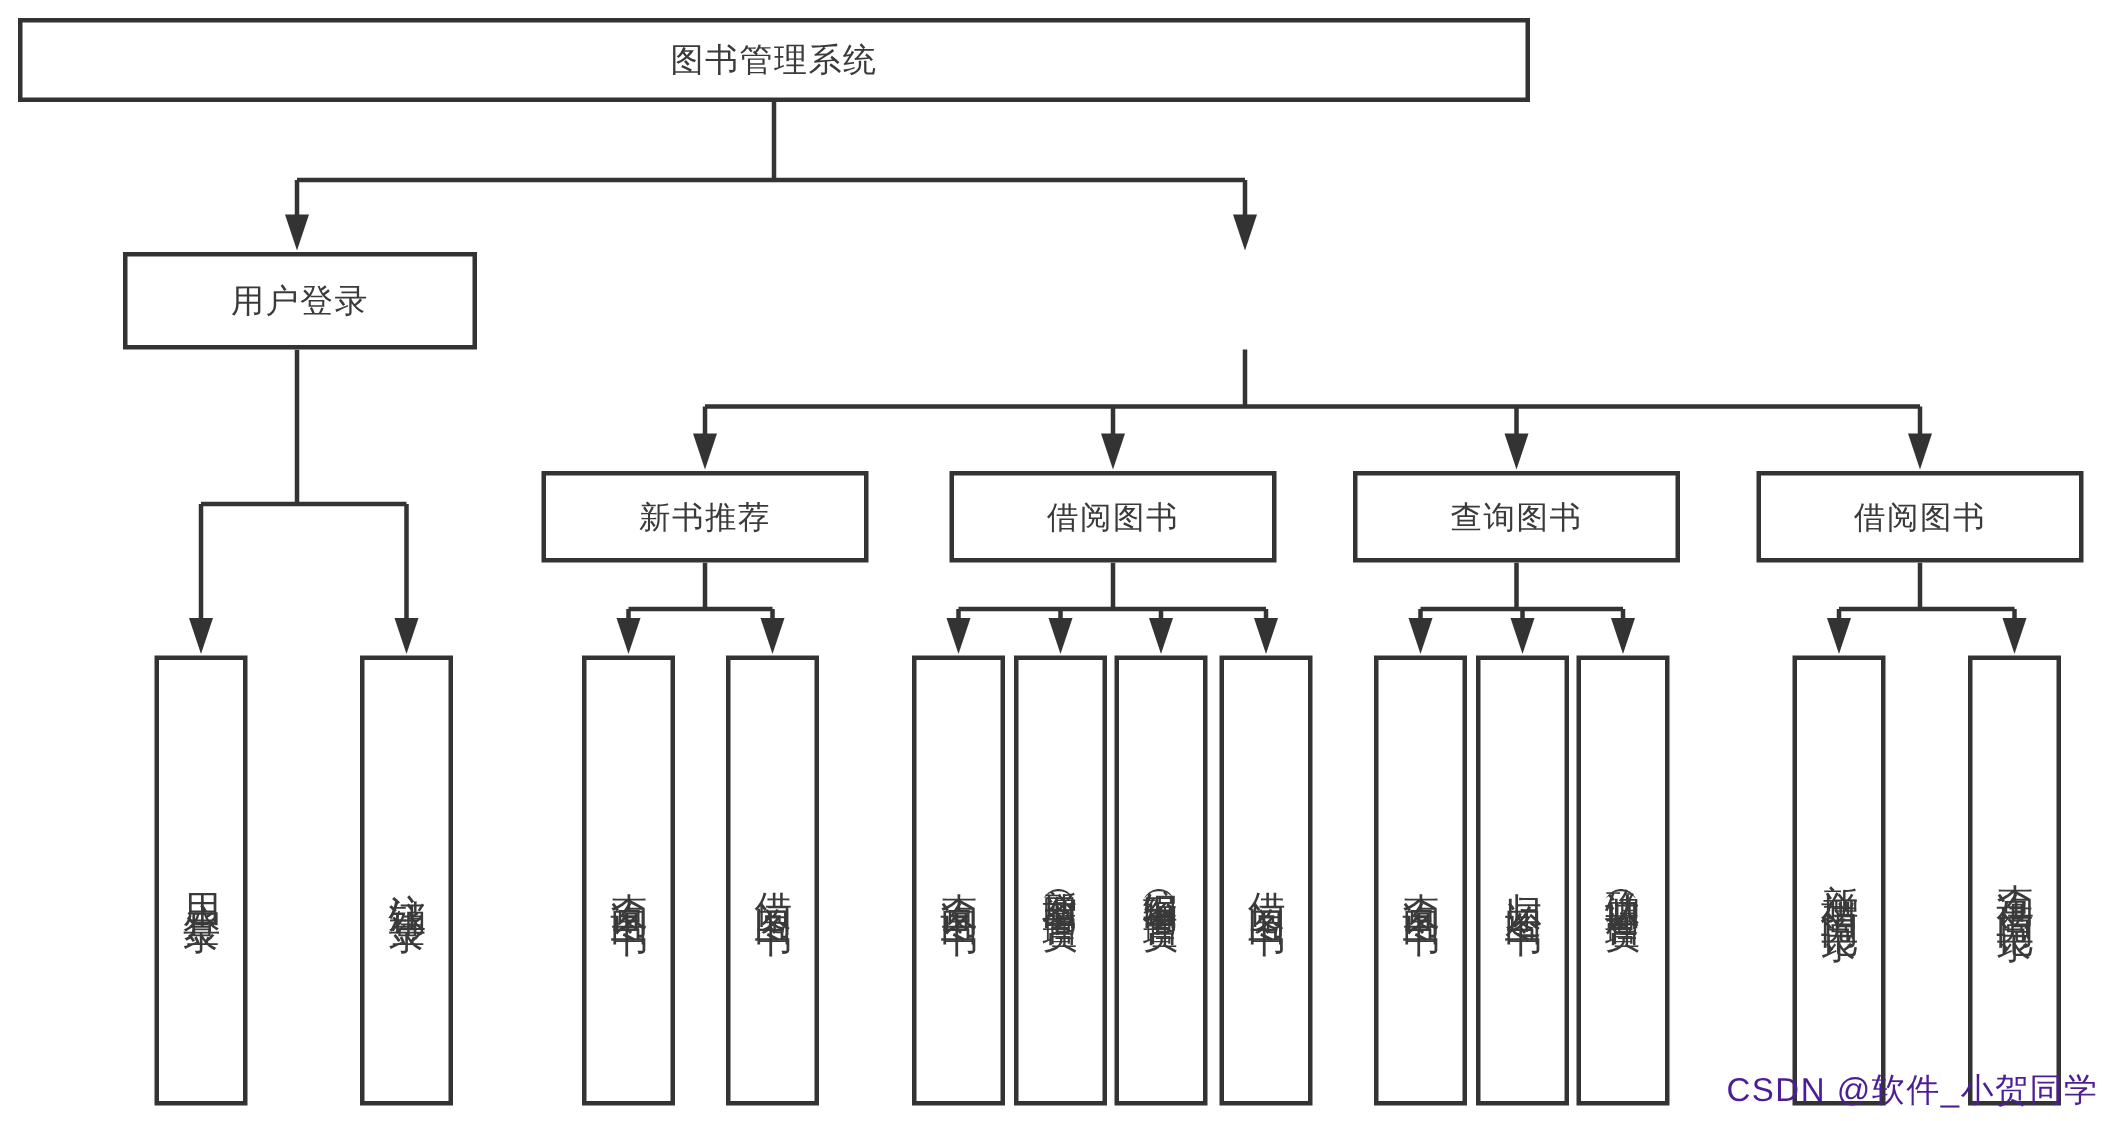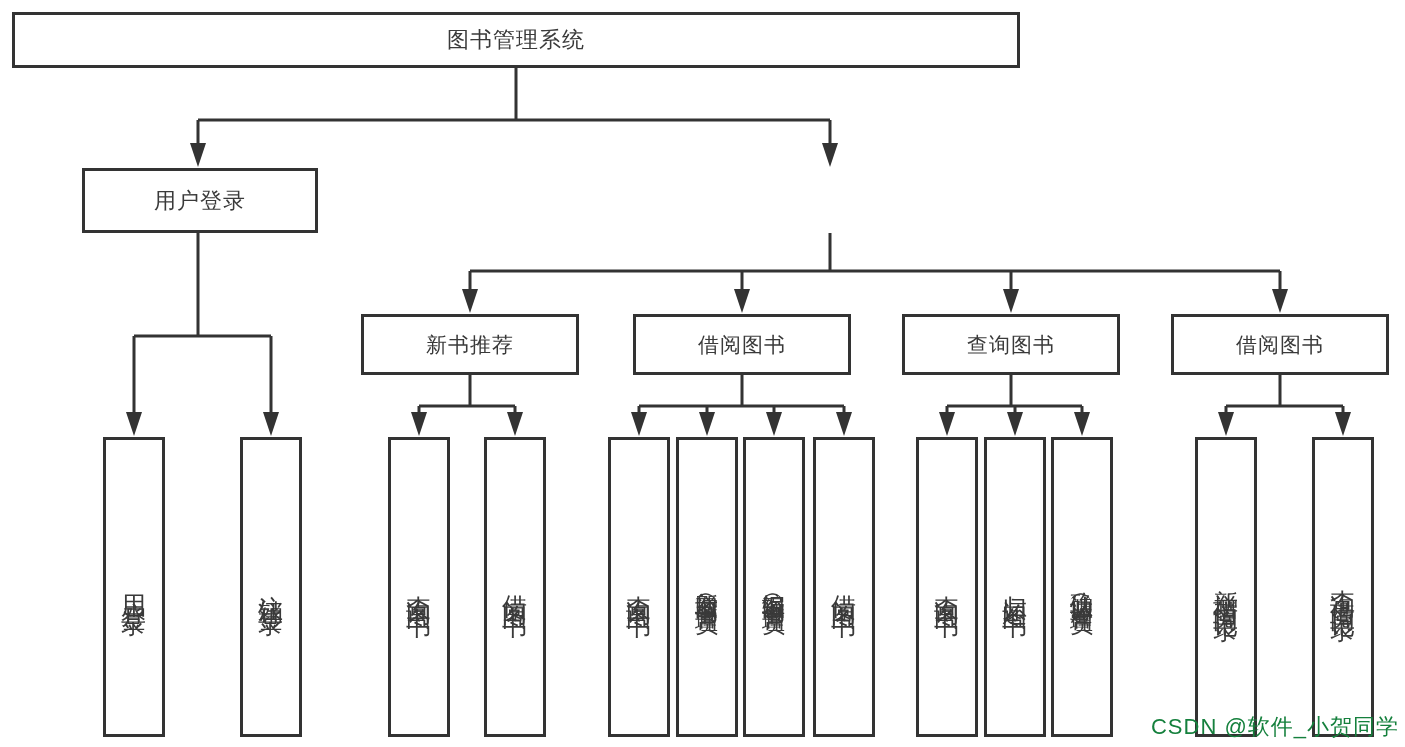--- a/index.html
+++ b/index.html
@@ -71,21 +71,21 @@
     font-size: 23px;
   }
   .leaf.tight span {
     letter-spacing: 3px;
   }
   .watermark {
     position: absolute;
     right: 6px;
     bottom: 5px;
     font-size: 22px;
-    color: #15803d;
+    color: #4c1d95;
     letter-spacing: 1px;
     white-space: nowrap;
   }
 </style>
 </head>
 <body>
 
 <div id="canvas">
 
   <svg id="connector-svg" viewBox="0 0 1405 747" xmlns="http://www.w3.org/2000/svg">

